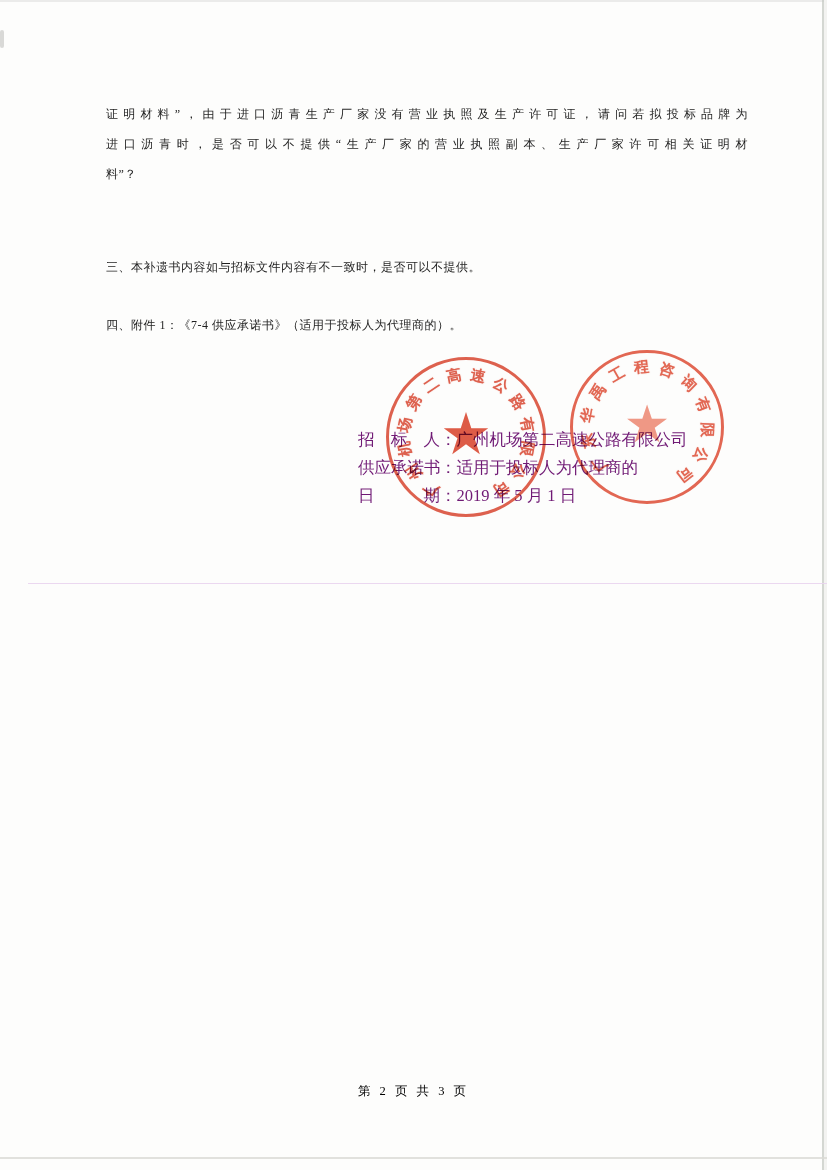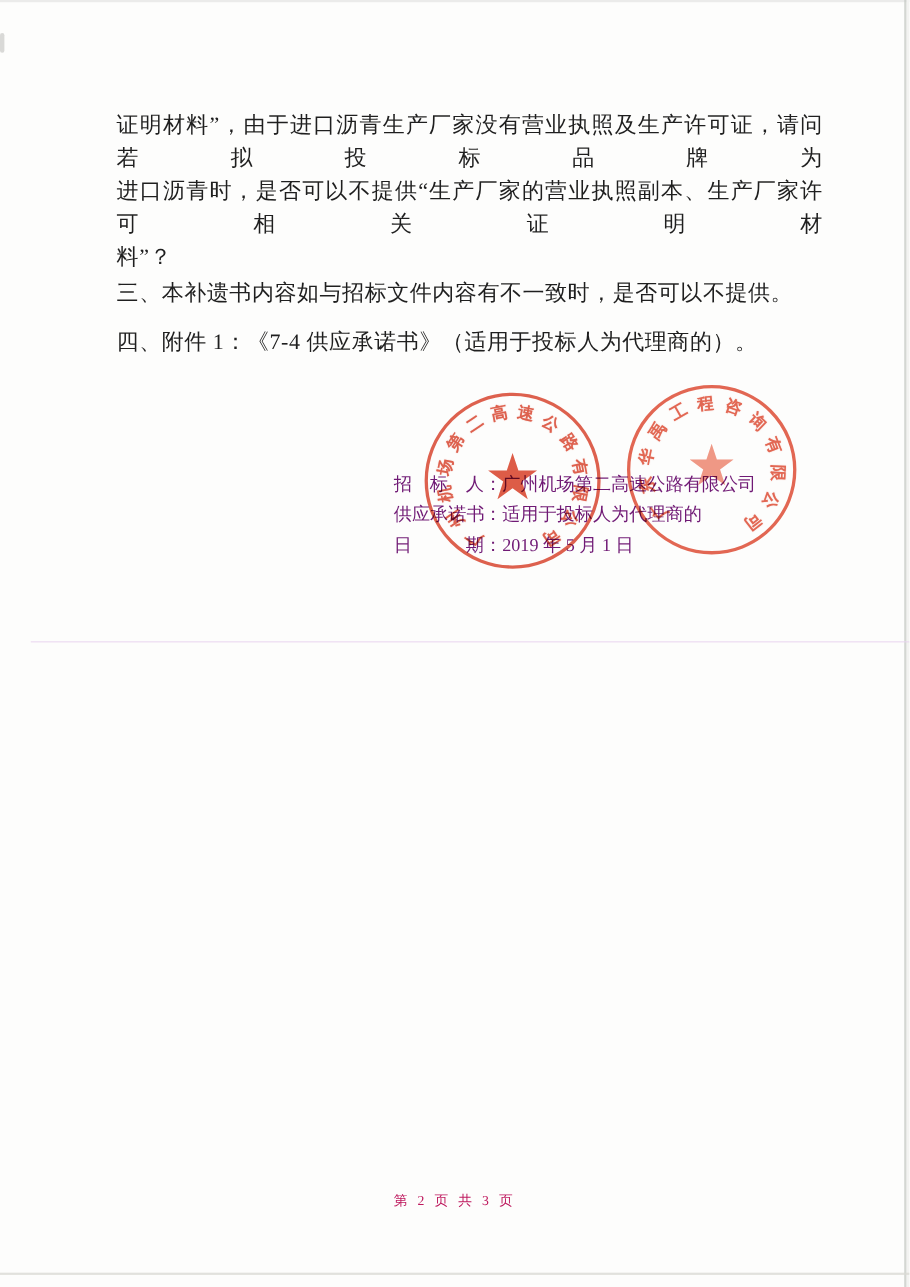--- a/index.html
+++ b/index.html
@@ -15,21 +15,21 @@
   .edge-top{position:absolute;left:0;top:0;width:100%;height:2px;background:#dcdcda;opacity:.55;}
   .edge-bottom{position:absolute;left:0;top:1157px;width:100%;height:2px;background:#d9d9d4;opacity:.8;}
   .edge-right{position:absolute;left:822px;top:0;width:2px;height:1170px;background:#c5c9c4;opacity:.75;}
   .edge-right-margin{position:absolute;left:824px;top:0;width:3px;height:1170px;background:#f3f3f1;}
   .smudge-left{position:absolute;left:0;top:30px;width:4px;height:18px;background:#d2d2d0;border-radius:2px;opacity:.85;}
   .divider-pink{position:absolute;left:28px;top:583px;width:799px;height:1px;background:#e9d4ee;opacity:.9;}
 
   
   .textblock{
     position:absolute;left:106px;width:642px;
-    font-size:20px;line-height:30px;letter-spacing:.5px;
+    font-size:12px;line-height:30px;letter-spacing:.5px;
   }
   .jline{text-align:justify;text-align-last:justify;}
   .answer{text-indent:38px;}
 
   
   .sig-block{position:absolute;left:358px;top:426px;font-size:16.5px;line-height:28px;color:#701a75;}
   .sig-row{white-space:nowrap;}
   .sig-label{display:inline-block;width:82px;text-align:justify;text-align-last:justify;vertical-align:bottom;}
 
   
@@ -48,21 +48,21 @@
   }
   .stamp-star{
     position:absolute;left:50%;top:50%;
     transform:translate(-50%,-54%);
     line-height:1;
   }
 
   
   .footer{
     position:absolute;left:0;top:1083px;width:100%;
-    text-align:center;font-size:12.5px;letter-spacing:3px;color:#be185d;
+    text-align:center;font-size:12.5px;letter-spacing:3px;color:#000000;
   }
 </style>
 </head>
 <body>
 
 <div class="page">
 
   <div class="edge-top"></div>
   <div class="smudge-left"></div>
   <div class="edge-right-margin"></div>
@@ -72,21 +72,21 @@
 
   <div class="textblock" style="top:99px;">
     <div class="jline">证明材料”，由于进口沥青生产厂家没有营业执照及生产许可证，请问若拟投标品牌为</div>
     <div class="jline">进口沥青时，是否可以不提供“生产厂家的营业执照副本、生产厂家许可相关证明材</div>
     <div>料”？</div>
   </div>
 
 
   <div class="textblock" style="top:252px;">三、本补遗书内容如与招标文件内容有不一致时，是否可以不提供。</div>
 
-  <div class="textblock" style="top:296px;">四、附件 1：《7-4  供应承诺书》（适用于投标人为代理商的）。</div>
+  <div class="textblock" style="top:310px;">四、附件 1：《7-4  供应承诺书》（适用于投标人为代理商的）。</div>
 
   <div class="sig-block">
     <div class="sig-row">
       <span class="sig-label">招 标 人</span><span>：</span><span>广州机场第二高速公路有限公司</span>
     </div>
     <div class="sig-row">
       <span class="sig-label">供应承诺书</span><span>：</span><span>适用于投标人为代理商的</span>
     </div>
     <div class="sig-row">
       <span class="sig-label">日 期</span><span>：</span><span>2019 年 5 月 1 日</span>

